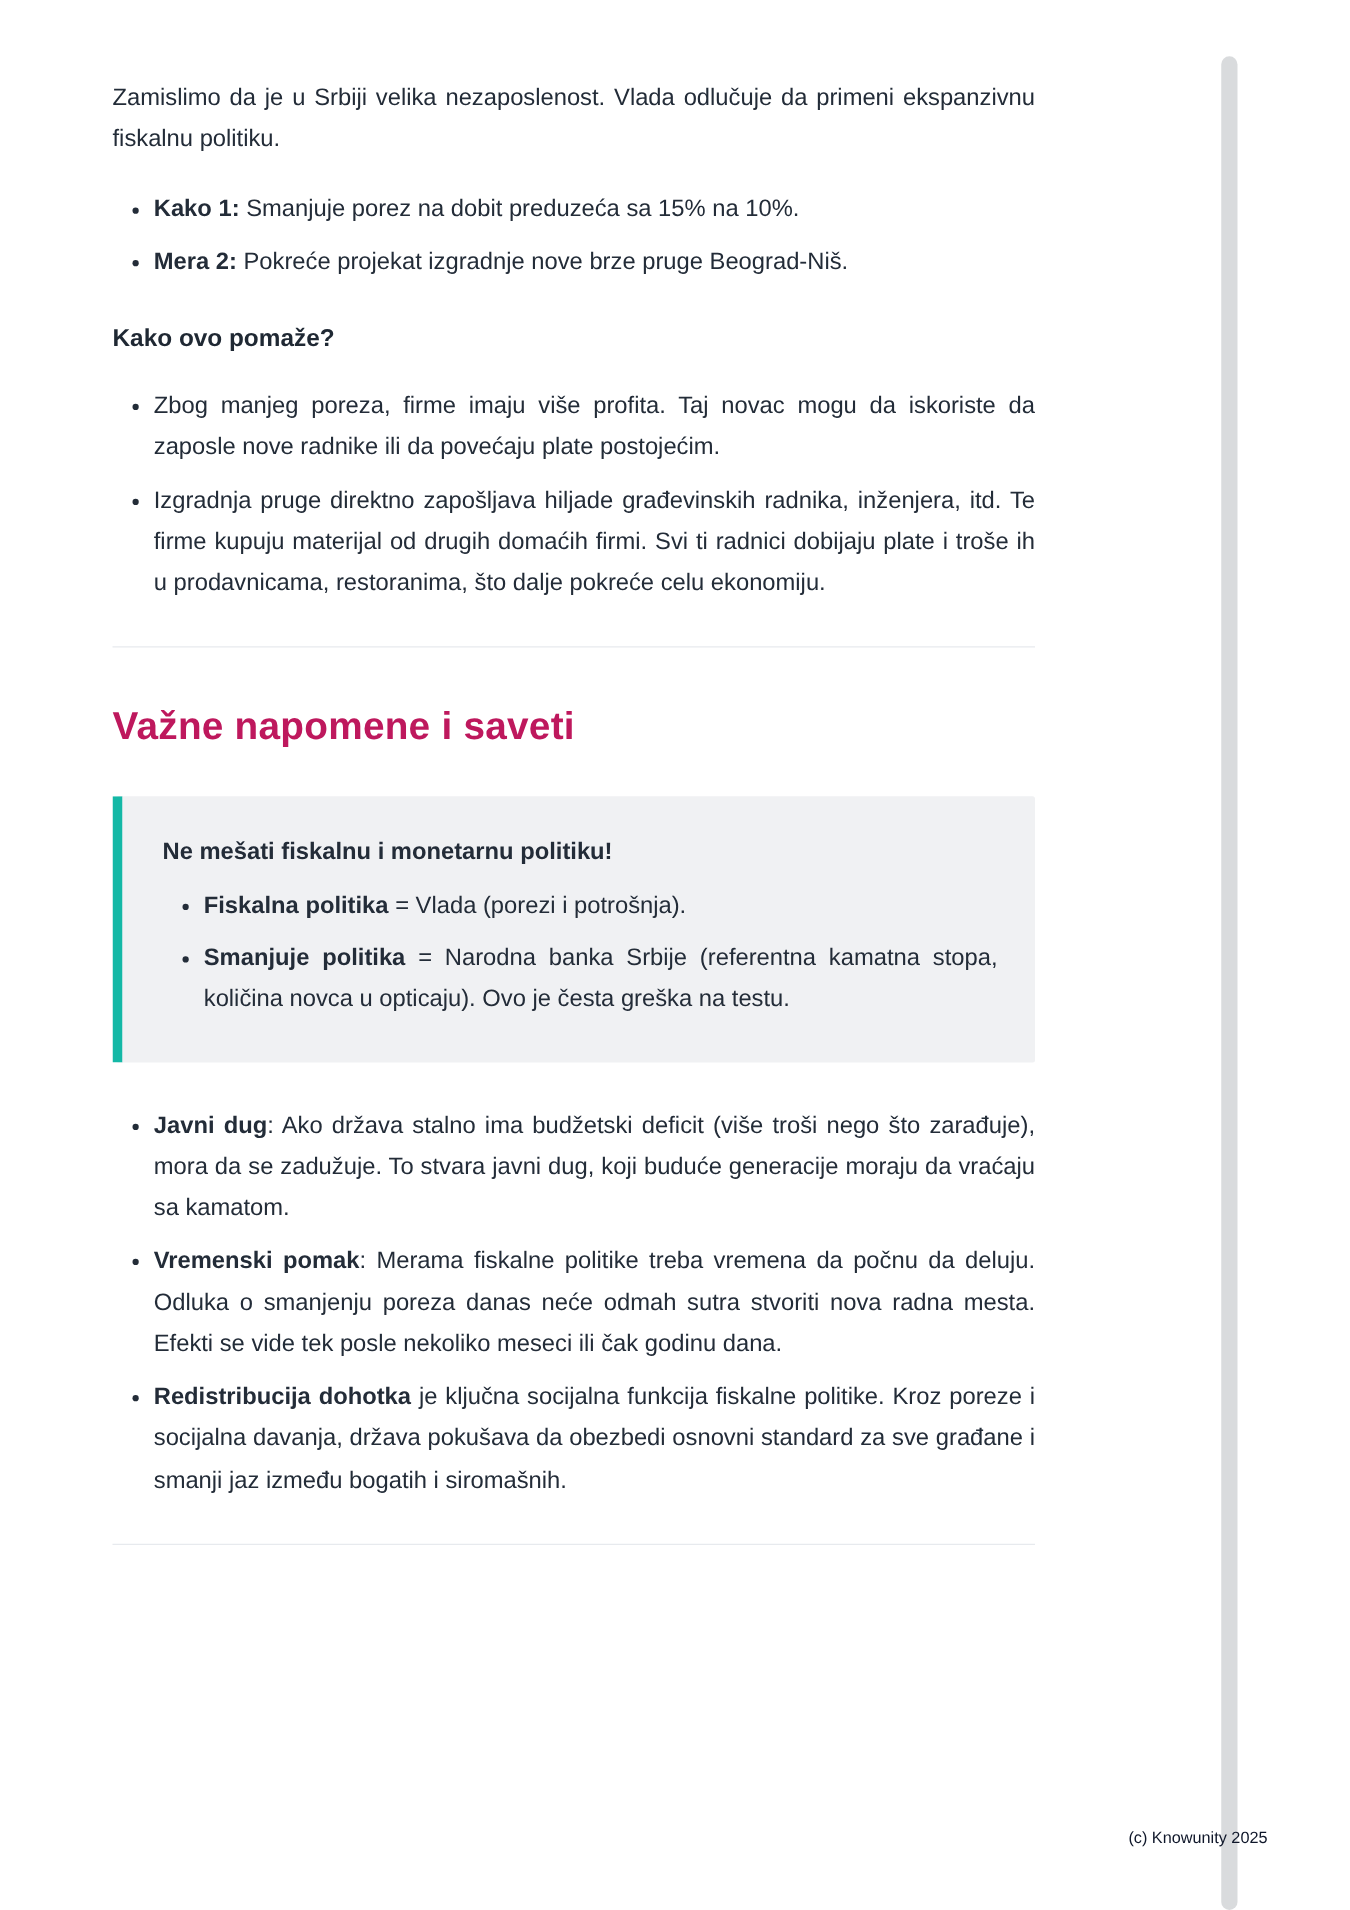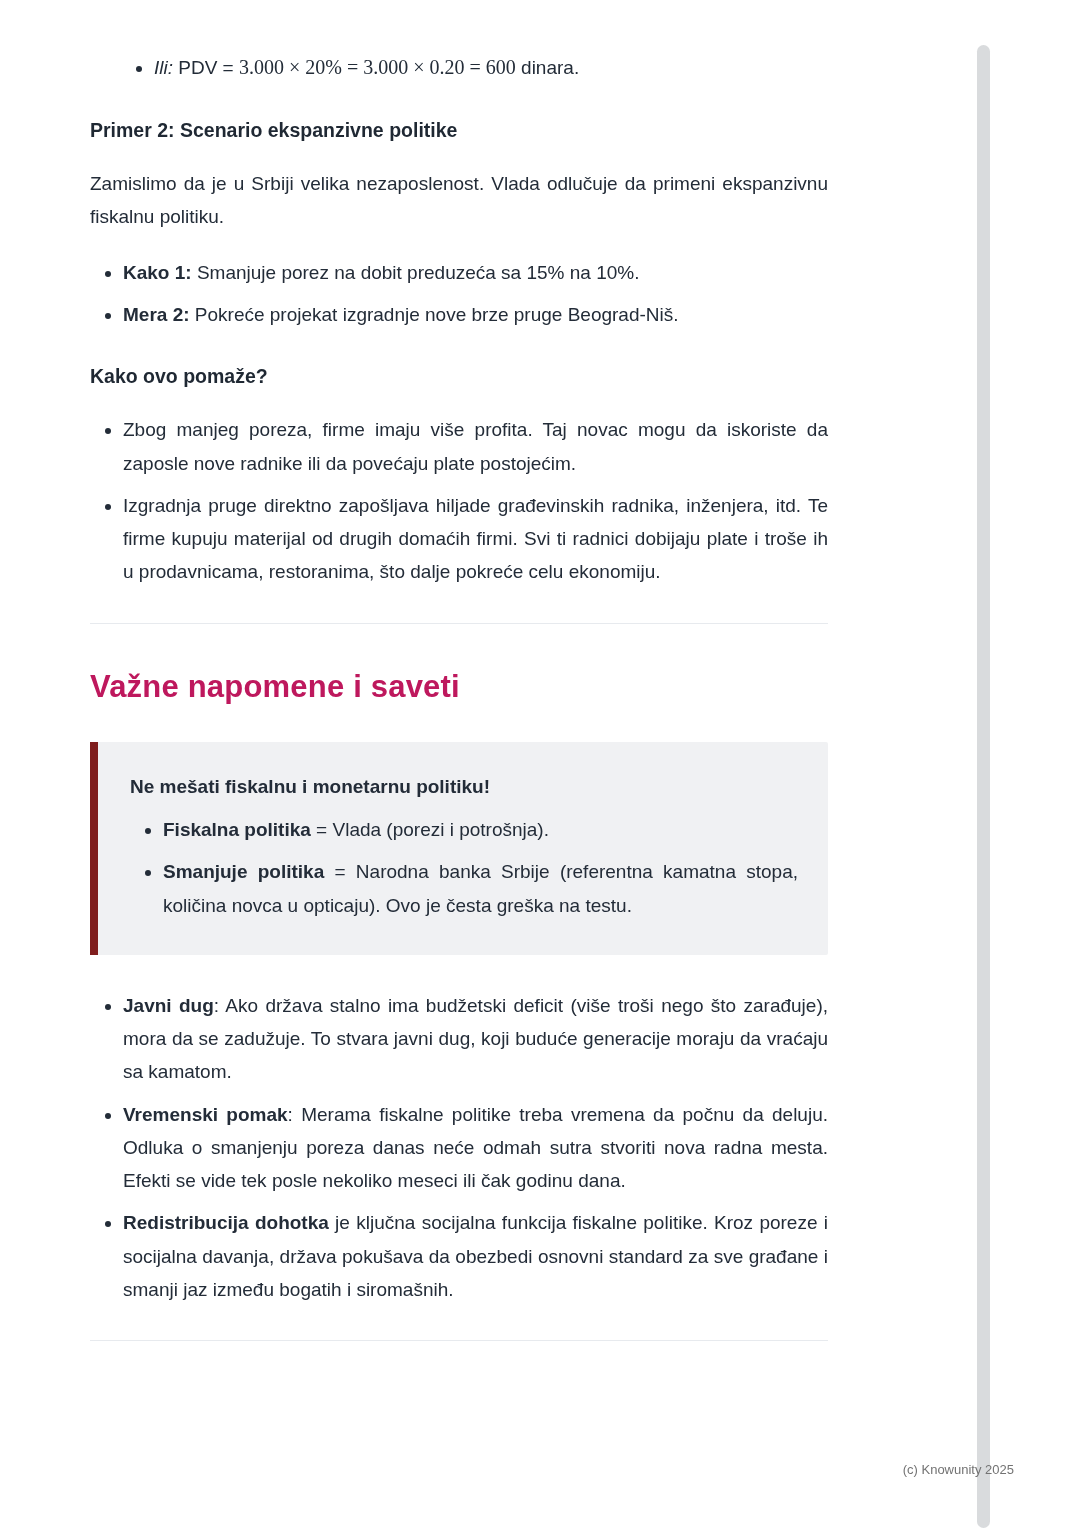--- a/index.html
+++ b/index.html
@@ -54,37 +54,37 @@
   }
 
   .divider {
     border:none;
     border-top:1px solid #e7eaee;
     margin:34px 0;
   }
 
   .callout {
     background:#f0f1f3;
-    border-left:8px solid #7f1d1d;
+    border-left:8px solid #14b8a6;
     padding:28px 30px 24px 32px;
     margin:8px 0 34px;
     border-radius:0 2px 2px 0;
   }
   .callout-title {
     font-weight:bold;
     margin-bottom:10px;
   }
   .callout ul { padding-left:33px; margin:0; }
 
   .footer-credit {
     position:absolute;
     right:66px;
     top:1462px;
     font-size:13px;
-    color:#737373;
+    color:#0f172a;
     z-index:3;
   }
 
   .scrollbar {
     position:absolute;
     left:977px;
     top:45px;
     width:13px;
     height:1483px;
     background:#d9dbdd;
@@ -92,28 +92,22 @@
     z-index:2;
   }
 </style>
 </head>
 <body>
 
 <div class="page">
 
   <div class="content">
 
-    <ul class="list indent-deep">
-      <li>
-        <em class="label">Ili:</em><span> PDV = </span><span class="math">3.000 × 20% = 3.000 × 0.20 = 600</span><span> dinara.</span>
-      </li>
-    </ul>
 
 
-    <div class="h4">Primer 2: Scenario ekspanzivne politike</div>
 
     <p class="para">Zamislimo da je u Srbiji velika nezaposlenost. Vlada odlučuje da primeni ekspanzivnu fiskalnu politiku.</p>
 
     <ul class="list indent-std">
       <li>
         <strong>Kako 1:</strong><span> Smanjuje porez na dobit preduzeća sa 15% na 10%.</span>
       </li>
       <li>
         <strong>Mera 2:</strong><span> Pokreće projekat izgradnje nove brze pruge Beograd-Niš.</span>
       </li>

